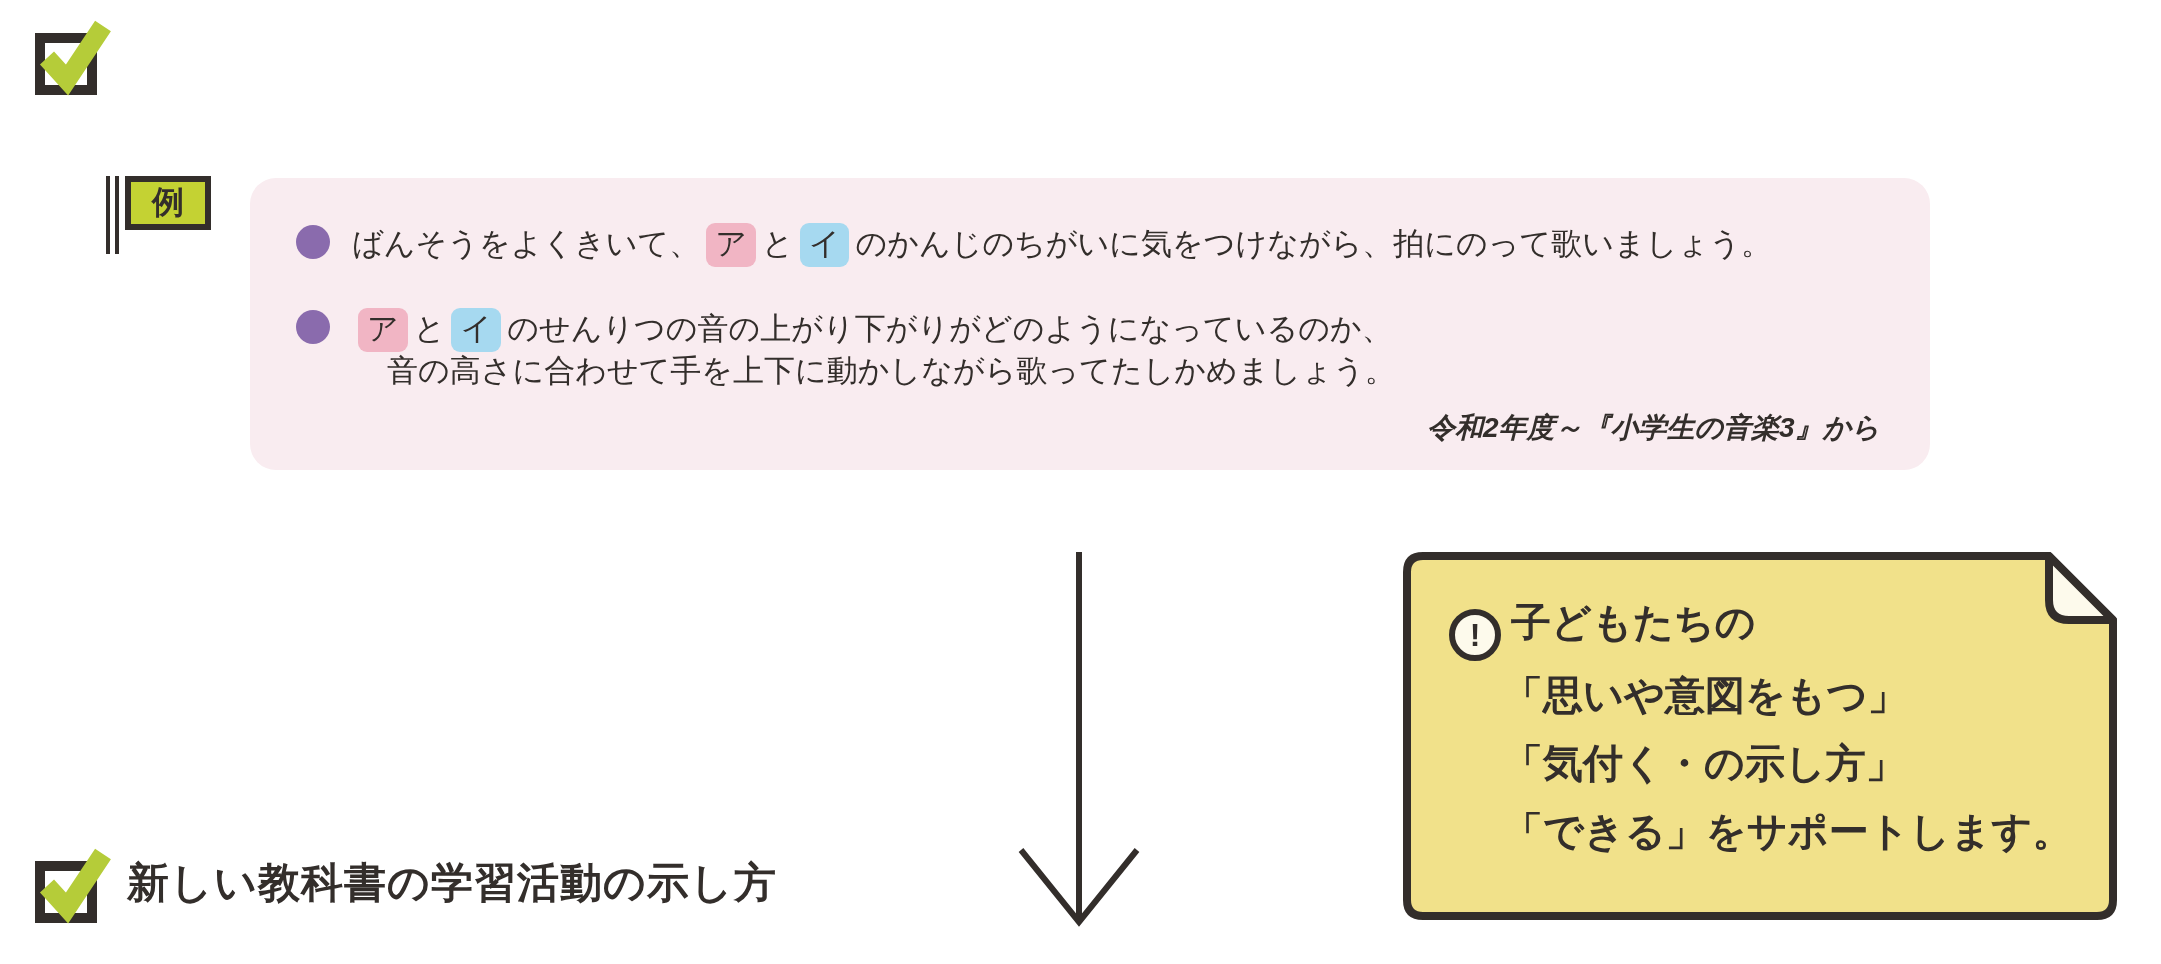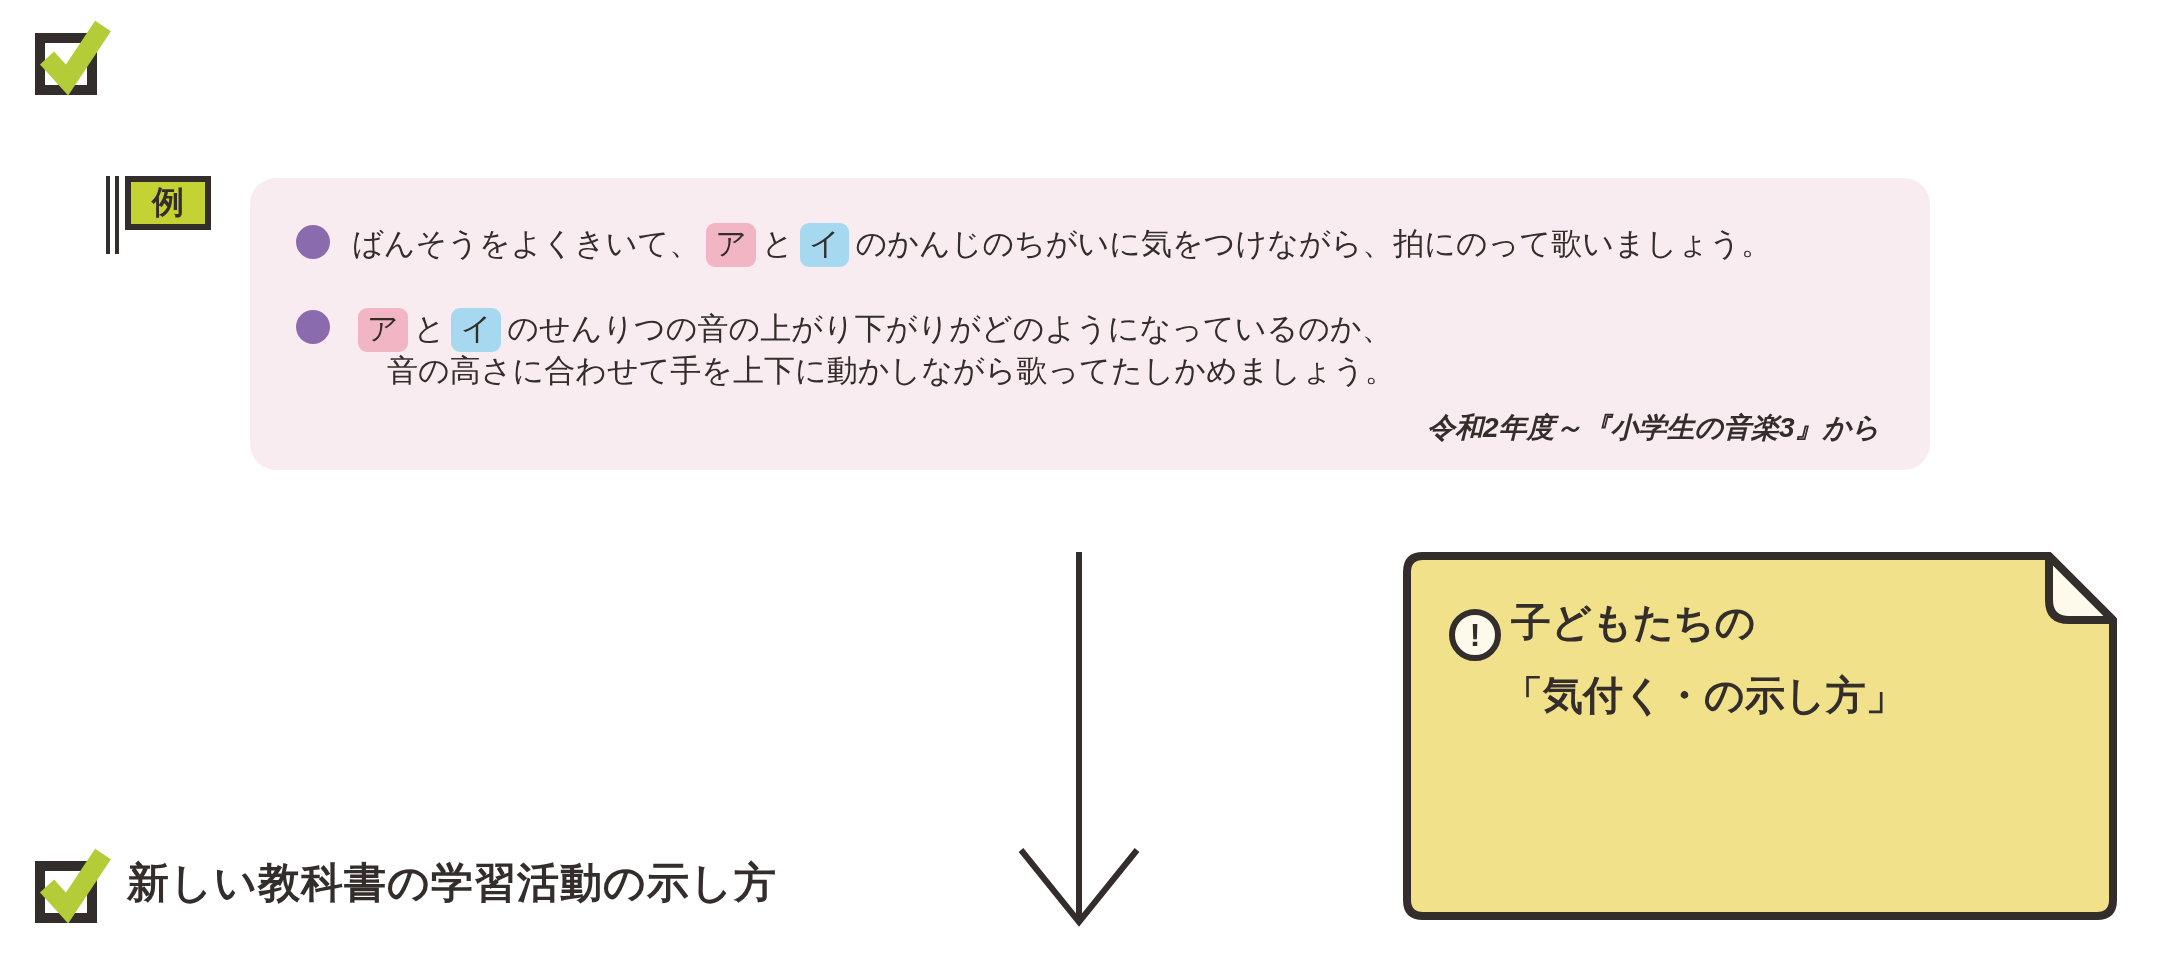--- a/index.html
+++ b/index.html
@@ -102,21 +102,23 @@
   <polyline points="21,302 79,374 137,302" fill="none" stroke="#332e2b" stroke-width="6"></polyline>
 </svg>
 
 <div class="note">
   <svg width="714" height="368" viewBox="0 0 714 368">
     <path d="M 20 4 L 646 4 L 710 68 L 710 348 Q 710 364 694 364 L 20 364 Q 4 364 4 348 L 4 20 Q 4 4 20 4 Z" fill="#f1e18a" stroke="#332e2b" stroke-width="8" stroke-linejoin="round"></path>
     <path d="M 646 4 L 646 48 Q 646 68 666 68 L 710 68 Z" fill="#fdfaec" stroke="#332e2b" stroke-width="8" stroke-linejoin="round"></path>
   </svg>
   <div class="note-text">
     <span class="note-line"><span class="excl">!</span><span>子どもたちの</span></span>
+    <span class="note-line note-indent">「思いや意図をもつ」</span>
     <span class="note-line note-indent">「気付く・の示し方」</span>
+    <span class="note-line note-indent">「できる」をサポートします。</span>
   </div>
 </div>
 
 <div class="heading" id="heading-after">
   <svg class="cbx" width="78" height="82" viewBox="0 0 78 82">
     <rect x="7" y="24" width="52" height="52" fill="#ffffff" stroke="#332e2b" stroke-width="10"></rect>
     <path d="M14 44 L34 66 L70 12" fill="none" stroke="#b5cc39" stroke-width="19"></path>
   </svg>
   <span class="htxt">新しい教科書の学習活動の示し方</span>
 </div>

